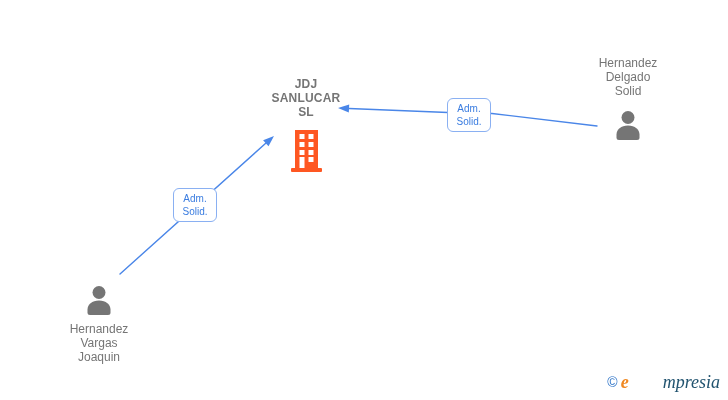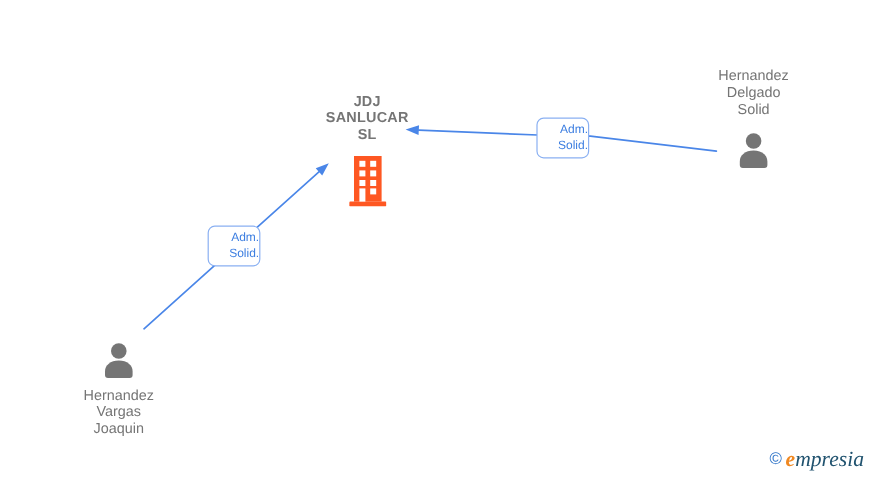--- a/index.html
+++ b/index.html
@@ -42,42 +42,42 @@
   .person-bottom .person-icon{margin-top:12px;}
   .edge-label{
     position:absolute;
     box-sizing:border-box;
     width:44px;height:34px;
     background:#ffffff;
     border:1.5px solid var(--label_border);
     border-radius:6px;
     color:var(--label_text);
     font-size:10px;line-height:13px;
-    text-align:right;
+    text-align:center;
     padding-top:3px;
     z-index:3;
   }
   .edge-label span{display:block;}
   .watermark{
     position:absolute;right:8px;bottom:7px;z-index:2;
     white-space:nowrap;
   }
   .wm-copy{
     color:var(--copyright_blue);
     font-size:14px;
     vertical-align:1px;
     margin-right:3px;
   }
   .wm-brand{
     font-family:"Liberation Serif", serif;
     font-style:italic;
     font-size:18px;
   }
   .wm-e{color:var(--brand_orange);font-weight:bold;font-style:italic;}
-  .wm-rest{color:var(--brand_navy);font-style:italic;}
+  .wm-rest{color:var(--brand_navy);font-style:italic;margin-left:34px;}
 </style>
 </head>
 <body>
 
 <div class="canvas">
 
   <svg class="edges" width="728" height="400" viewBox="0 0 728 400">
     <path d="M597 126 L492 113.5 L448 112.5 L349 108.5" fill="none" style="stroke:var(--edge_blue)" stroke-width="1.4" stroke-linecap="round"></path>
     <polygon points="338,108 349.2,104.4 348.8,112.6" style="fill:var(--edge_blue)"></polygon>
     <path d="M120 274 L266 143" fill="none" style="stroke:var(--edge_blue)" stroke-width="1.4" stroke-linecap="round"></path>

